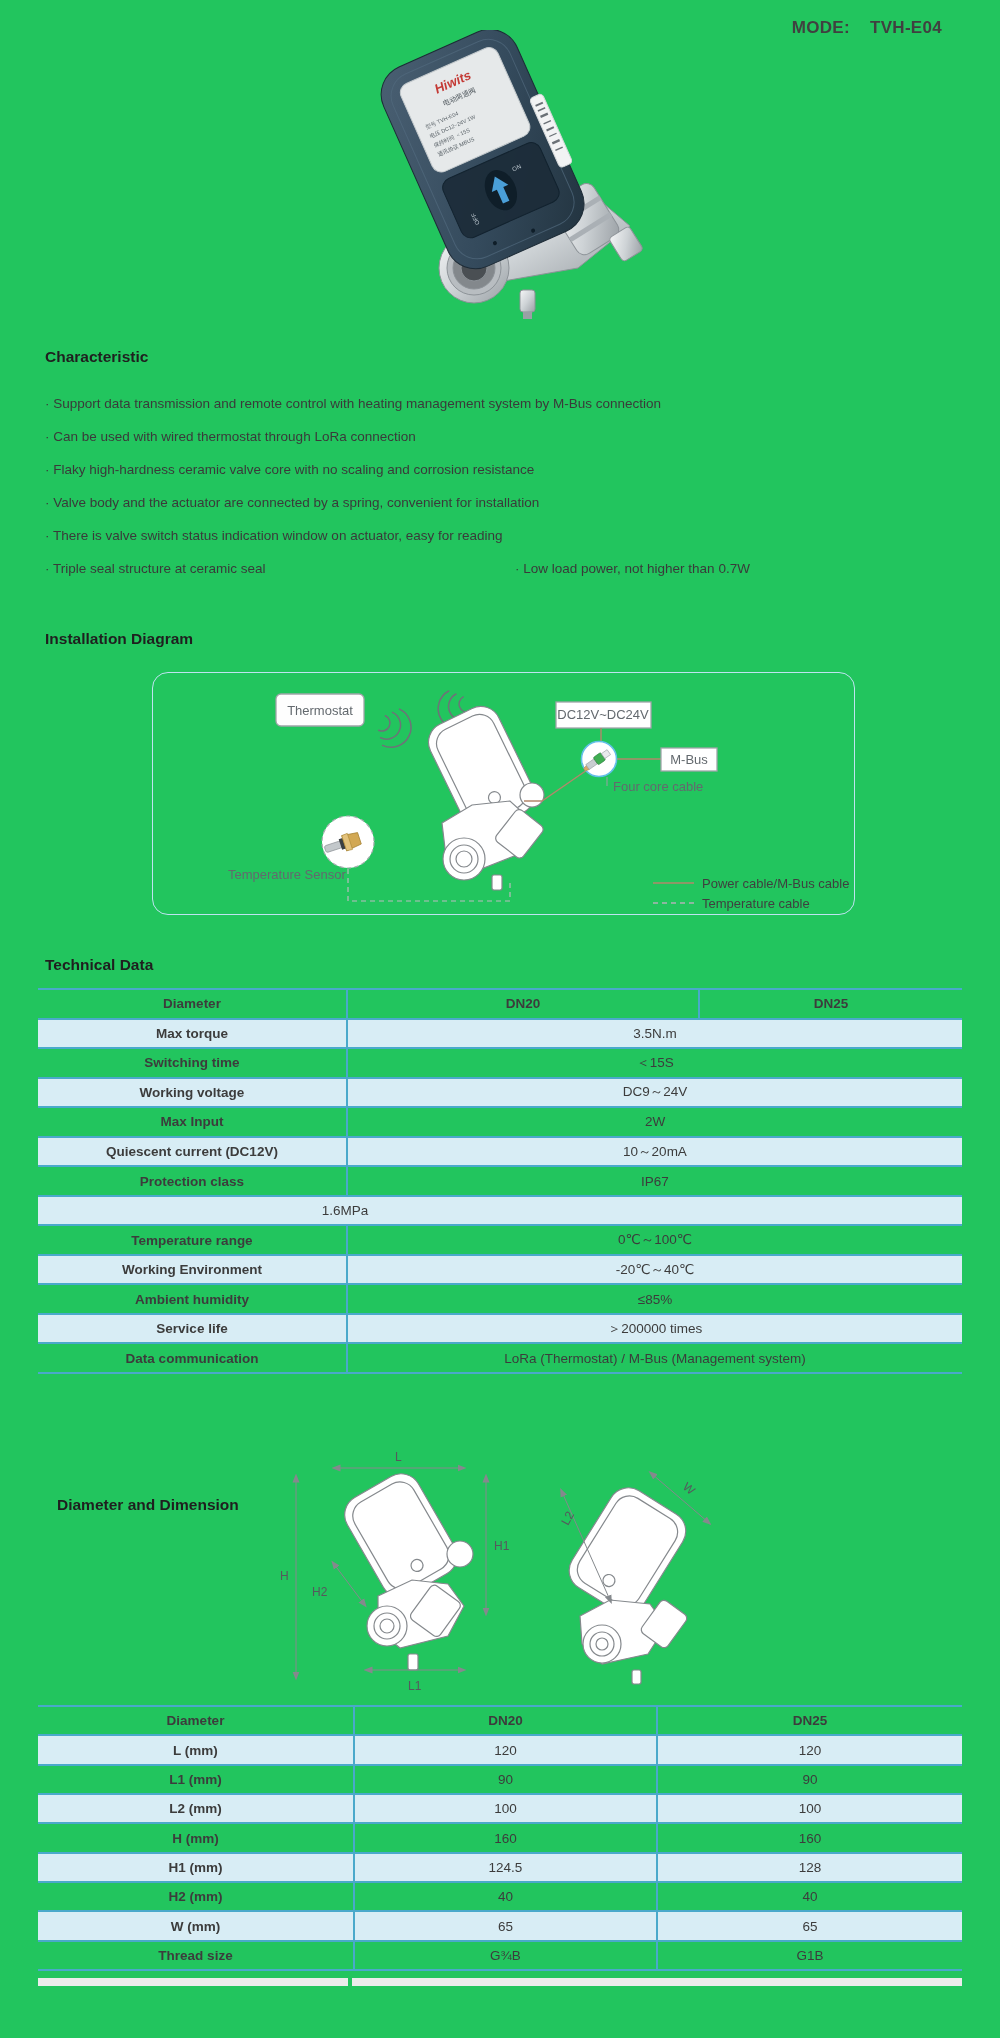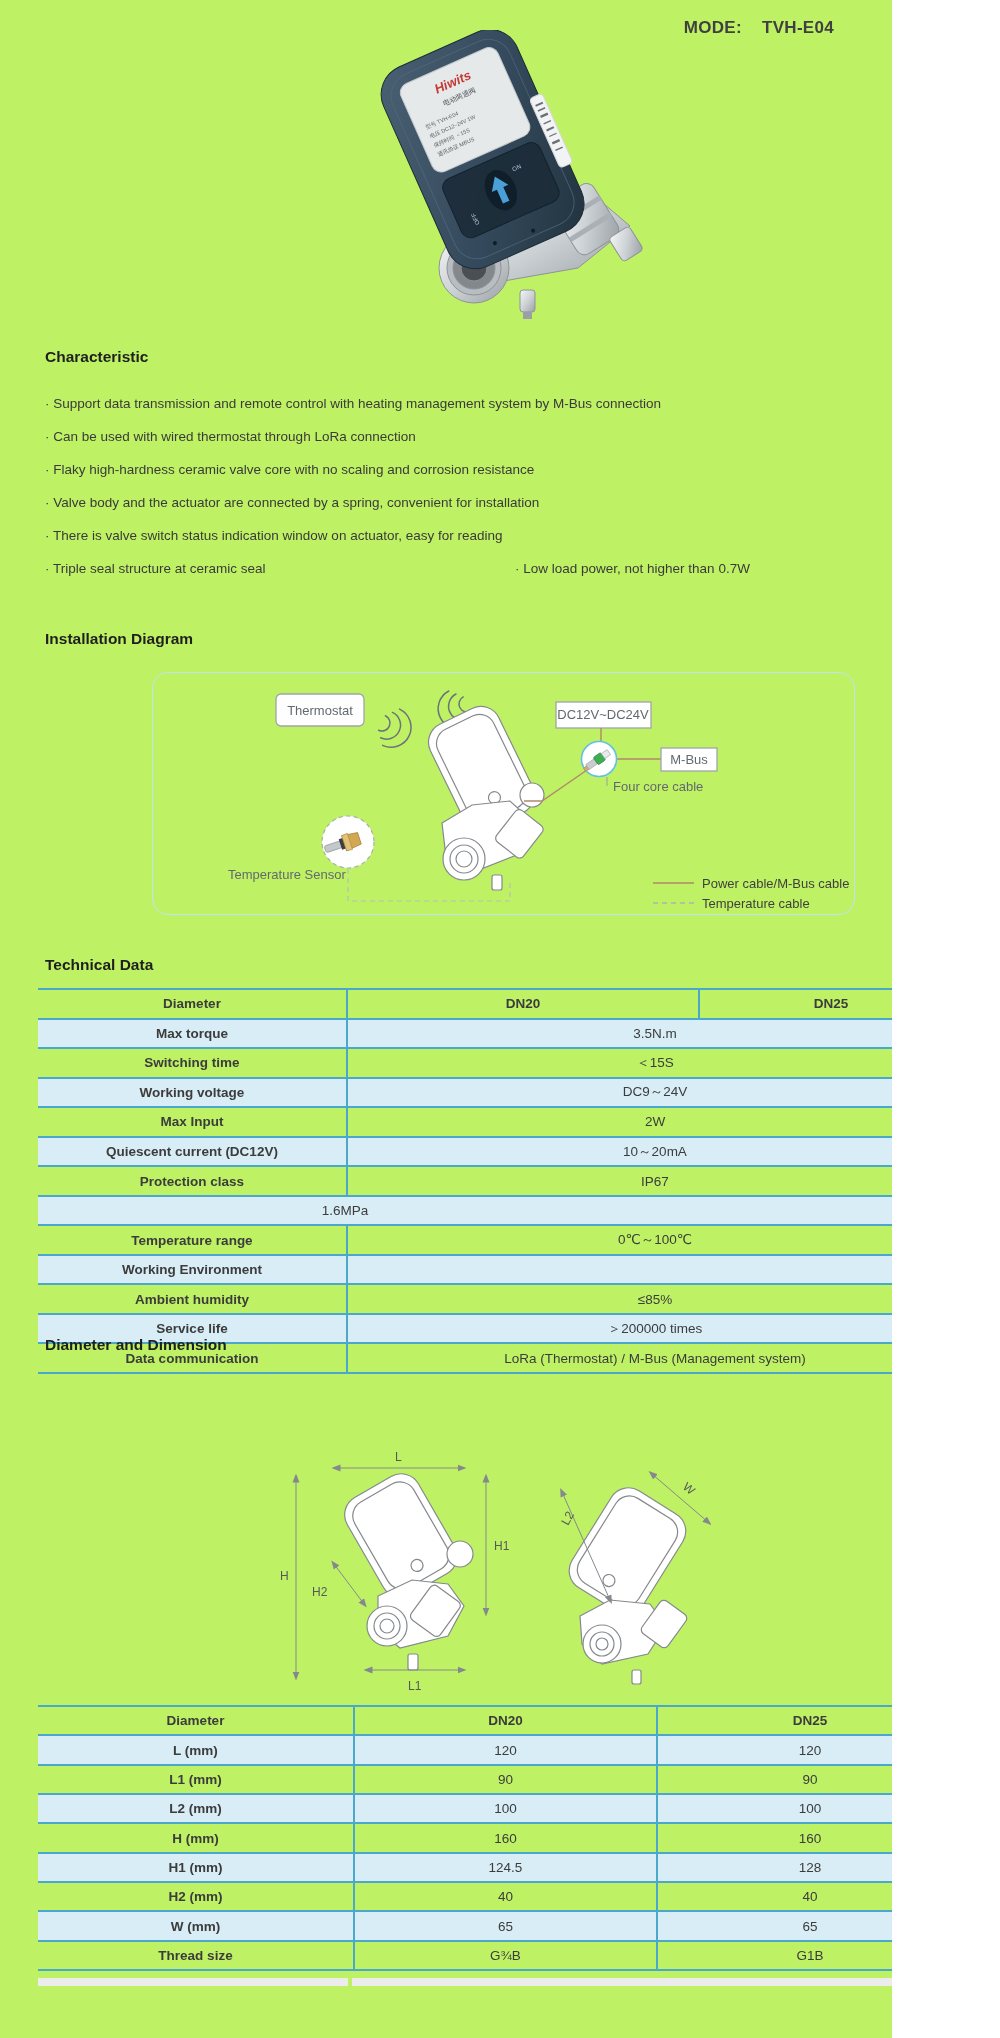--- a/index.html
+++ b/index.html
@@ -1,16 +1,16 @@
 <!DOCTYPE html>
 <html><head>
 <meta charset="utf-8">
 <style>
   html,body{margin:0;padding:0;background:#ffffff;}
-  #page{position:relative;width:892px;height:2038px;background:#bef264;overflow:hidden;
+  #page{position:relative;width:1000px;height:2038px;background:#22c55e;overflow:hidden;
         font-family:"Liberation Sans","DejaVu Sans",sans-serif;color:#3a3a3a;}
   .abs{position:absolute;}
   
   #model{top:18px;right:58px;display:flex;gap:20px;font-size:17px;font-weight:700;color:#404040;letter-spacing:.3px;}
   
   .sec-title{left:45px;font-size:15.5px;font-weight:700;color:#1f1f1f;}
   
   .bullet{left:45px;font-size:13.5px;color:#3a3a3a;white-space:nowrap;}
   
   #diagram-box{left:152px;top:672px;width:703px;height:243px;border:1.5px solid #bfe3f1;border-radius:16px;box-sizing:border-box;padding-left:27px;}
@@ -231,36 +231,37 @@
       </div>
     <div class="trow shade">
         <div class="tcell val">1.6MPa</div>
       </div>
     <div class="trow">
         <div class="tcell lbl">Temperature range</div>
         <div class="tcell val">0℃～100℃</div>
       </div>
     <div class="trow shade">
         <div class="tcell lbl">Working Environment</div>
+        <div class="tcell val">-20℃～40℃</div>
       </div>
     <div class="trow">
         <div class="tcell lbl">Ambient humidity</div>
         <div class="tcell val">≤85%</div>
       </div>
     <div class="trow shade">
         <div class="tcell lbl">Service life</div>
         <div class="tcell val">＞200000 times</div>
       </div>
     <div class="trow">
         <div class="tcell lbl">Data communication</div>
         <div class="tcell val">LoRa (Thermostat) / M-Bus (Management system)</div>
       </div>
   </div>
 
-  <div class="abs sec-title" style="top:1336px;">Diameter and Dimension</div>
+  <div class="abs sec-title" style="top:1496px;margin-left:12px;">Diameter and Dimension</div>
   <svg class="abs" style="left:250px;top:1448px;" width="500" height="252" viewBox="0 0 500 252">
     <defs>
       <marker id="darr" markerWidth="9" markerHeight="9" refX="4.5" refY="4.5" orient="auto-start-reverse">
         <path d="M0,1 L9,4.5 L0,8 Z" fill="#85898d"></path>
       </marker>
     </defs>
 
     <g class="line-art">
       <g transform="rotate(-30 150 88)">
         <rect x="110" y="32" width="82" height="112" rx="20"></rect>

